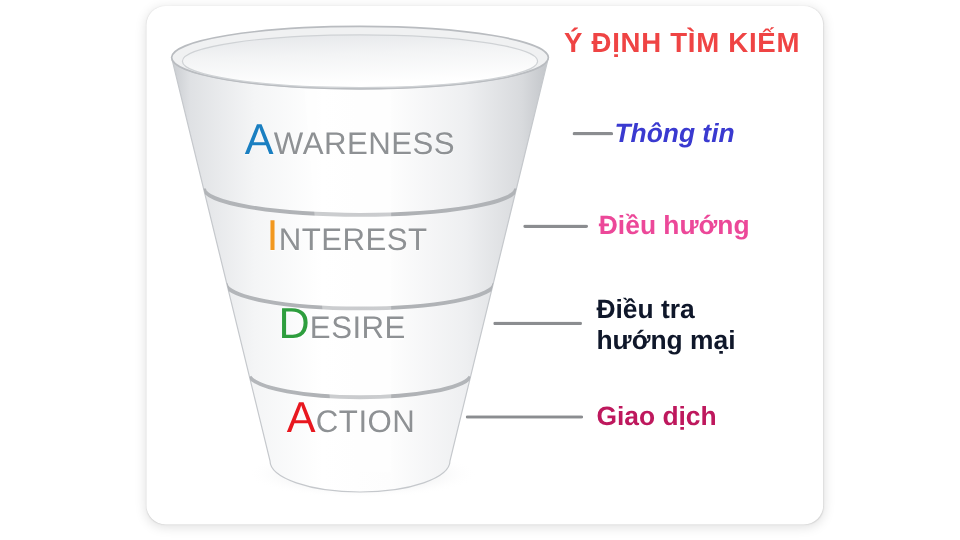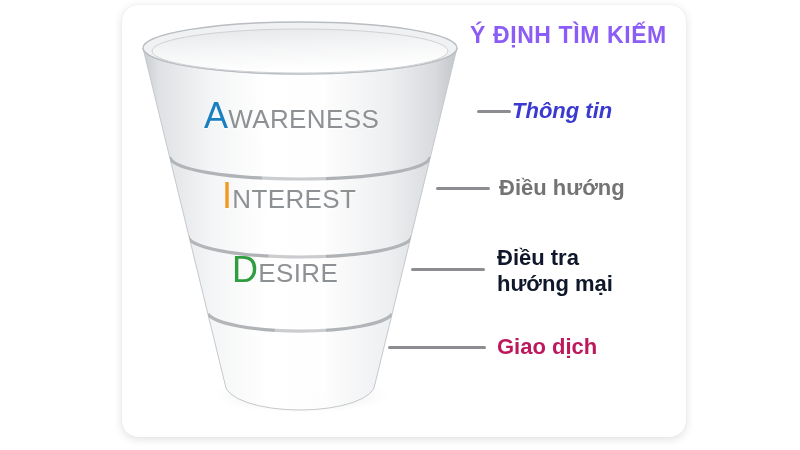--- a/index.html
+++ b/index.html
@@ -99,21 +99,21 @@
 
   
   #heading {
     position: absolute;
     left: 470px;
     top: 22px;
     font-family: "Liberation Sans", sans-serif;
     font-weight: bold;
     font-size: 23px;
     letter-spacing: 0.6px;
-    color: #8b5cf6;
+    color: #ef4444;
     white-space: nowrap;
   }
 </style>
 </head>
 <body>
 
 <div id="stage">
 
   <div id="card"></div>
 
@@ -187,31 +187,34 @@
   </div>
 
   <div class="stage-word" id="word-interest">
     <span class="cap" style="color:#f2981f">I</span><span class="rest">NTEREST</span>
   </div>
 
   <div class="stage-word" id="word-desire">
     <span class="cap" style="color:#2e9e3e">D</span><span class="rest">ESIRE</span>
   </div>
 
+  <div class="stage-word" id="word-action">
+    <span class="cap" style="color:#e8171f">A</span><span class="rest">CTION</span>
+  </div>
 
   <div id="heading">Ý ĐỊNH TÌM KIẾM</div>
 
   <div class="leader" id="leader-1"></div>
   <div class="leader" id="leader-2"></div>
   <div class="leader" id="leader-3"></div>
   <div class="leader" id="leader-4"></div>
 
   <div class="side-label" id="label-1" style="color: rgb(58, 58, 208);">Thông tin</div>
 
-  <div class="side-label" id="label-2" style="color: #737373;">Điều hướng</div>
+  <div class="side-label" id="label-2" style="color: #ec4899;">Điều hướng</div>
 
   <div class="side-label" id="label-3">
     <span class="line1">Điều tra</span>
     <span class="line2">hướng mại</span>
   </div>
 
   <div class="side-label" id="label-4" style="color: #be185d;">Giao dịch</div>
 
 </div>
 

